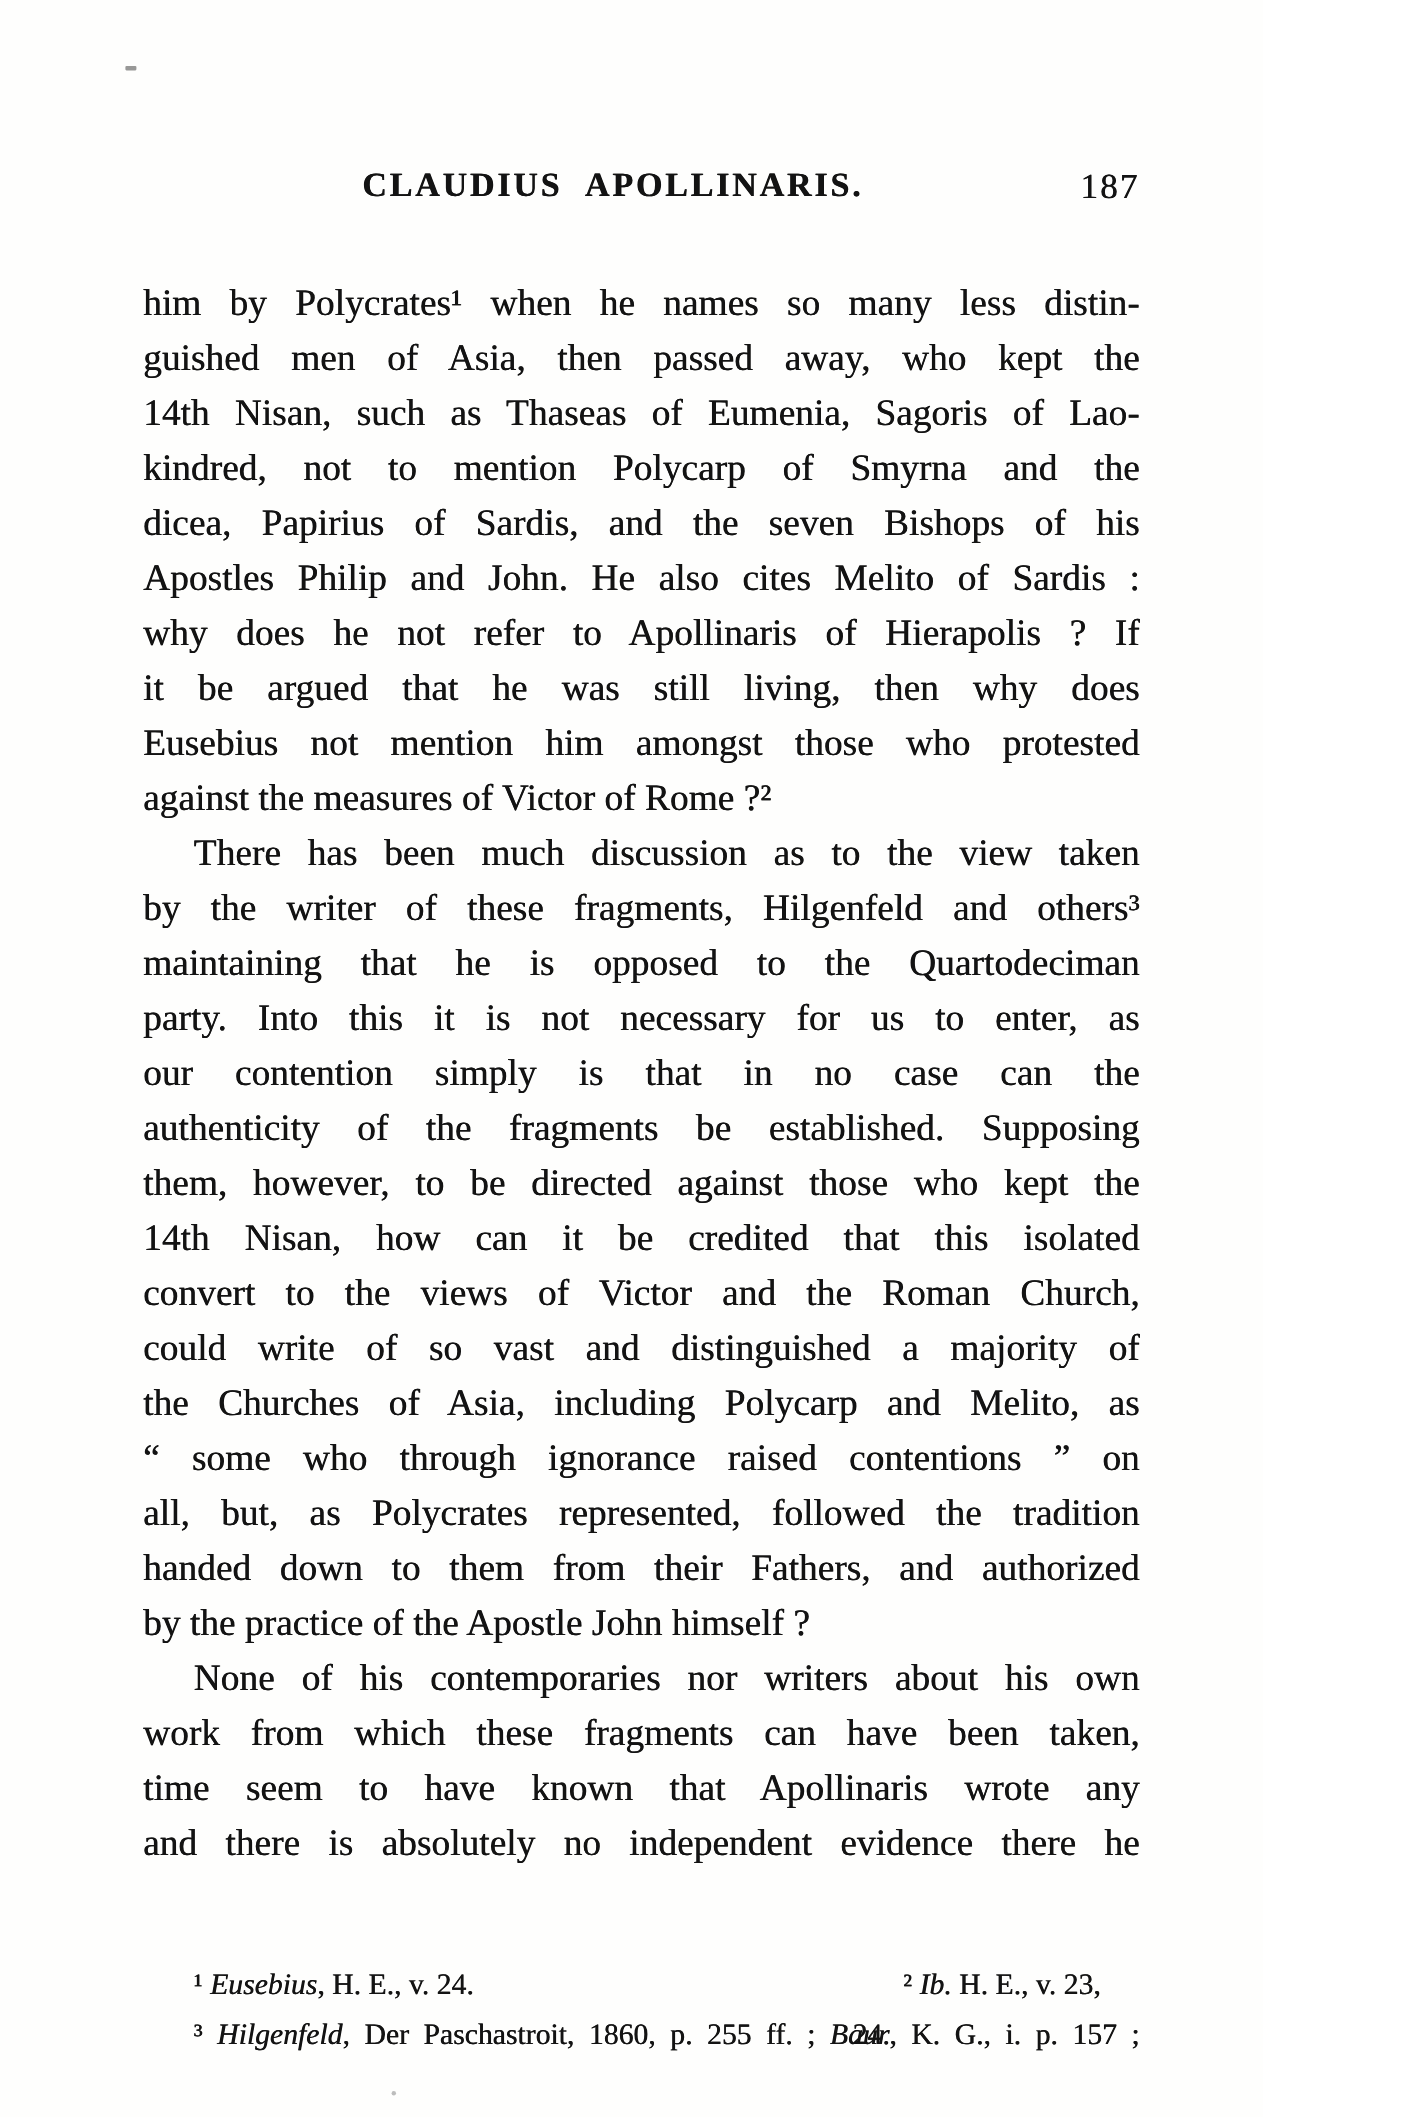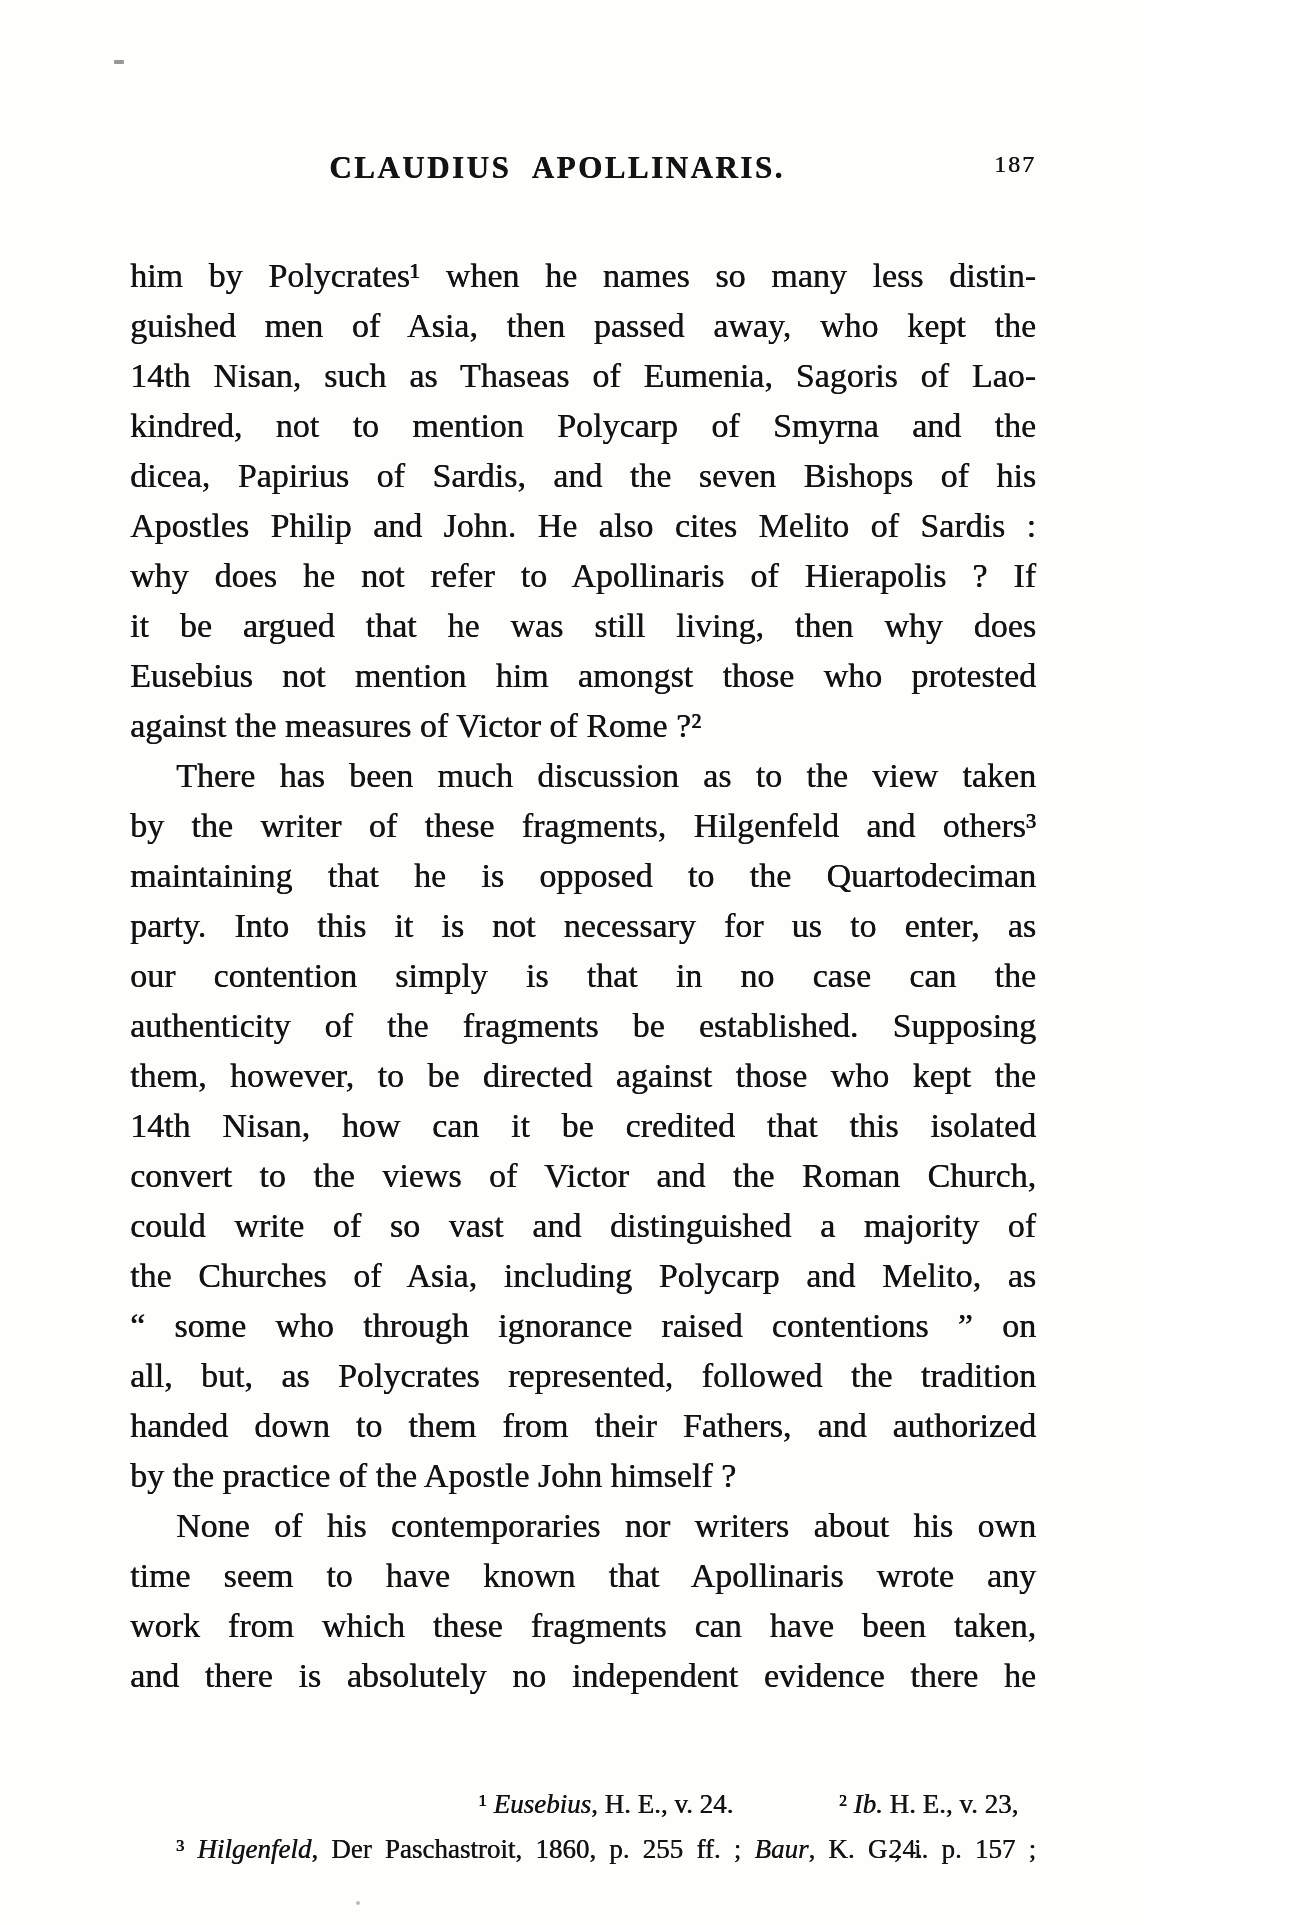--- a/index.html
+++ b/index.html
@@ -30,21 +30,21 @@
     left: -26px;
     font-size: 31px;
     letter-spacing: 2.5px;
     word-spacing: 12px;
     font-weight: bold;
   }
   .pagenum {
     position: absolute;
     right: 0;
     top: 1px;
-    font-size: 24px;
+    font-size: 32px;
     letter-spacing: 2px;
   }
 
   
   .body {
     position: absolute;
     left: 130px;
     right: 112px;
     top: 251px;
     font-size: 34px;
@@ -60,21 +60,21 @@
 
   
   .fnotes {
     position: absolute;
     left: 130px;
     right: 112px;
     top: 1782px;
     font-size: 27px;
   }
   .fn-row { position: relative; line-height: 45px; }
-  .fn-indent { text-indent: 46px; text-align: center; }
+  .fn-indent { text-indent: 46px; }
   .fn-right { position: absolute; left: 645px; top: 0; }
   .fn-just { text-align: justify; text-align-last: justify; }
   .it { font-style: italic; }
 
   
   .artifact { position: absolute; background: #444; }
   .a1 { left: 114px; top: 60px;  width: 10px; height: 4px; opacity: .55; border-radius: 1px; }
   .a2 { left: 1149px; top: 1526px; width: 6px; height: 6px; opacity: .65; border-radius: 50%; }
   .a3 { left: 356px; top: 1901px; width: 4px; height: 4px; opacity: .35; border-radius: 50%; }
 </style>
@@ -109,22 +109,22 @@
       <div class="line">them, however, to be directed against those who kept the</div>
       <div class="line">14th Nisan, how can it be credited that this isolated</div>
       <div class="line">convert to the views of Victor and the Roman Church,</div>
       <div class="line">could write of so vast and distinguished a majority of</div>
       <div class="line">the Churches of Asia, including Polycarp and Melito, as</div>
       <div class="line">“ some who through ignorance raised contentions ” on</div>
       <div class="line">all, but, as Polycrates represented, followed the tradition</div>
       <div class="line">handed down to them from their Fathers, and authorized</div>
       <div class="line endline">by the practice of the Apostle John himself ?</div>
       <div class="line indent">None of his contemporaries nor writers about his own</div>
+      <div class="line">work from which these fragments can have been taken,</div>
       <div class="line">time seem to have known that Apollinaris wrote any</div>
-      <div class="line">work from which these fragments can have been taken,</div>
       <div class="line">and there is absolutely no independent evidence there he</div>
     </main>
 
   <footer id="fnotes" class="fnotes">
       <div class="fn-row fn-indent"><span><span>¹ </span><span class="it">Eusebius</span><span>, H. E., v. 24.</span></span><span class="fn-right"><span>² </span><span class="it">Ib.</span><span> H. E., v. 23, 24.</span></span></div>
       <div class="fn-row fn-indent fn-just"><span>³ </span><span class="it">Hilgenfeld</span><span>, Der Paschastroit, 1860, p. 255 ff. ; </span><span class="it">Baur</span><span>, K. G., i. p. 157 ;</span></div>
     </footer>
 
   <span class="artifact a2"></span>
   <span class="artifact a3"></span>

